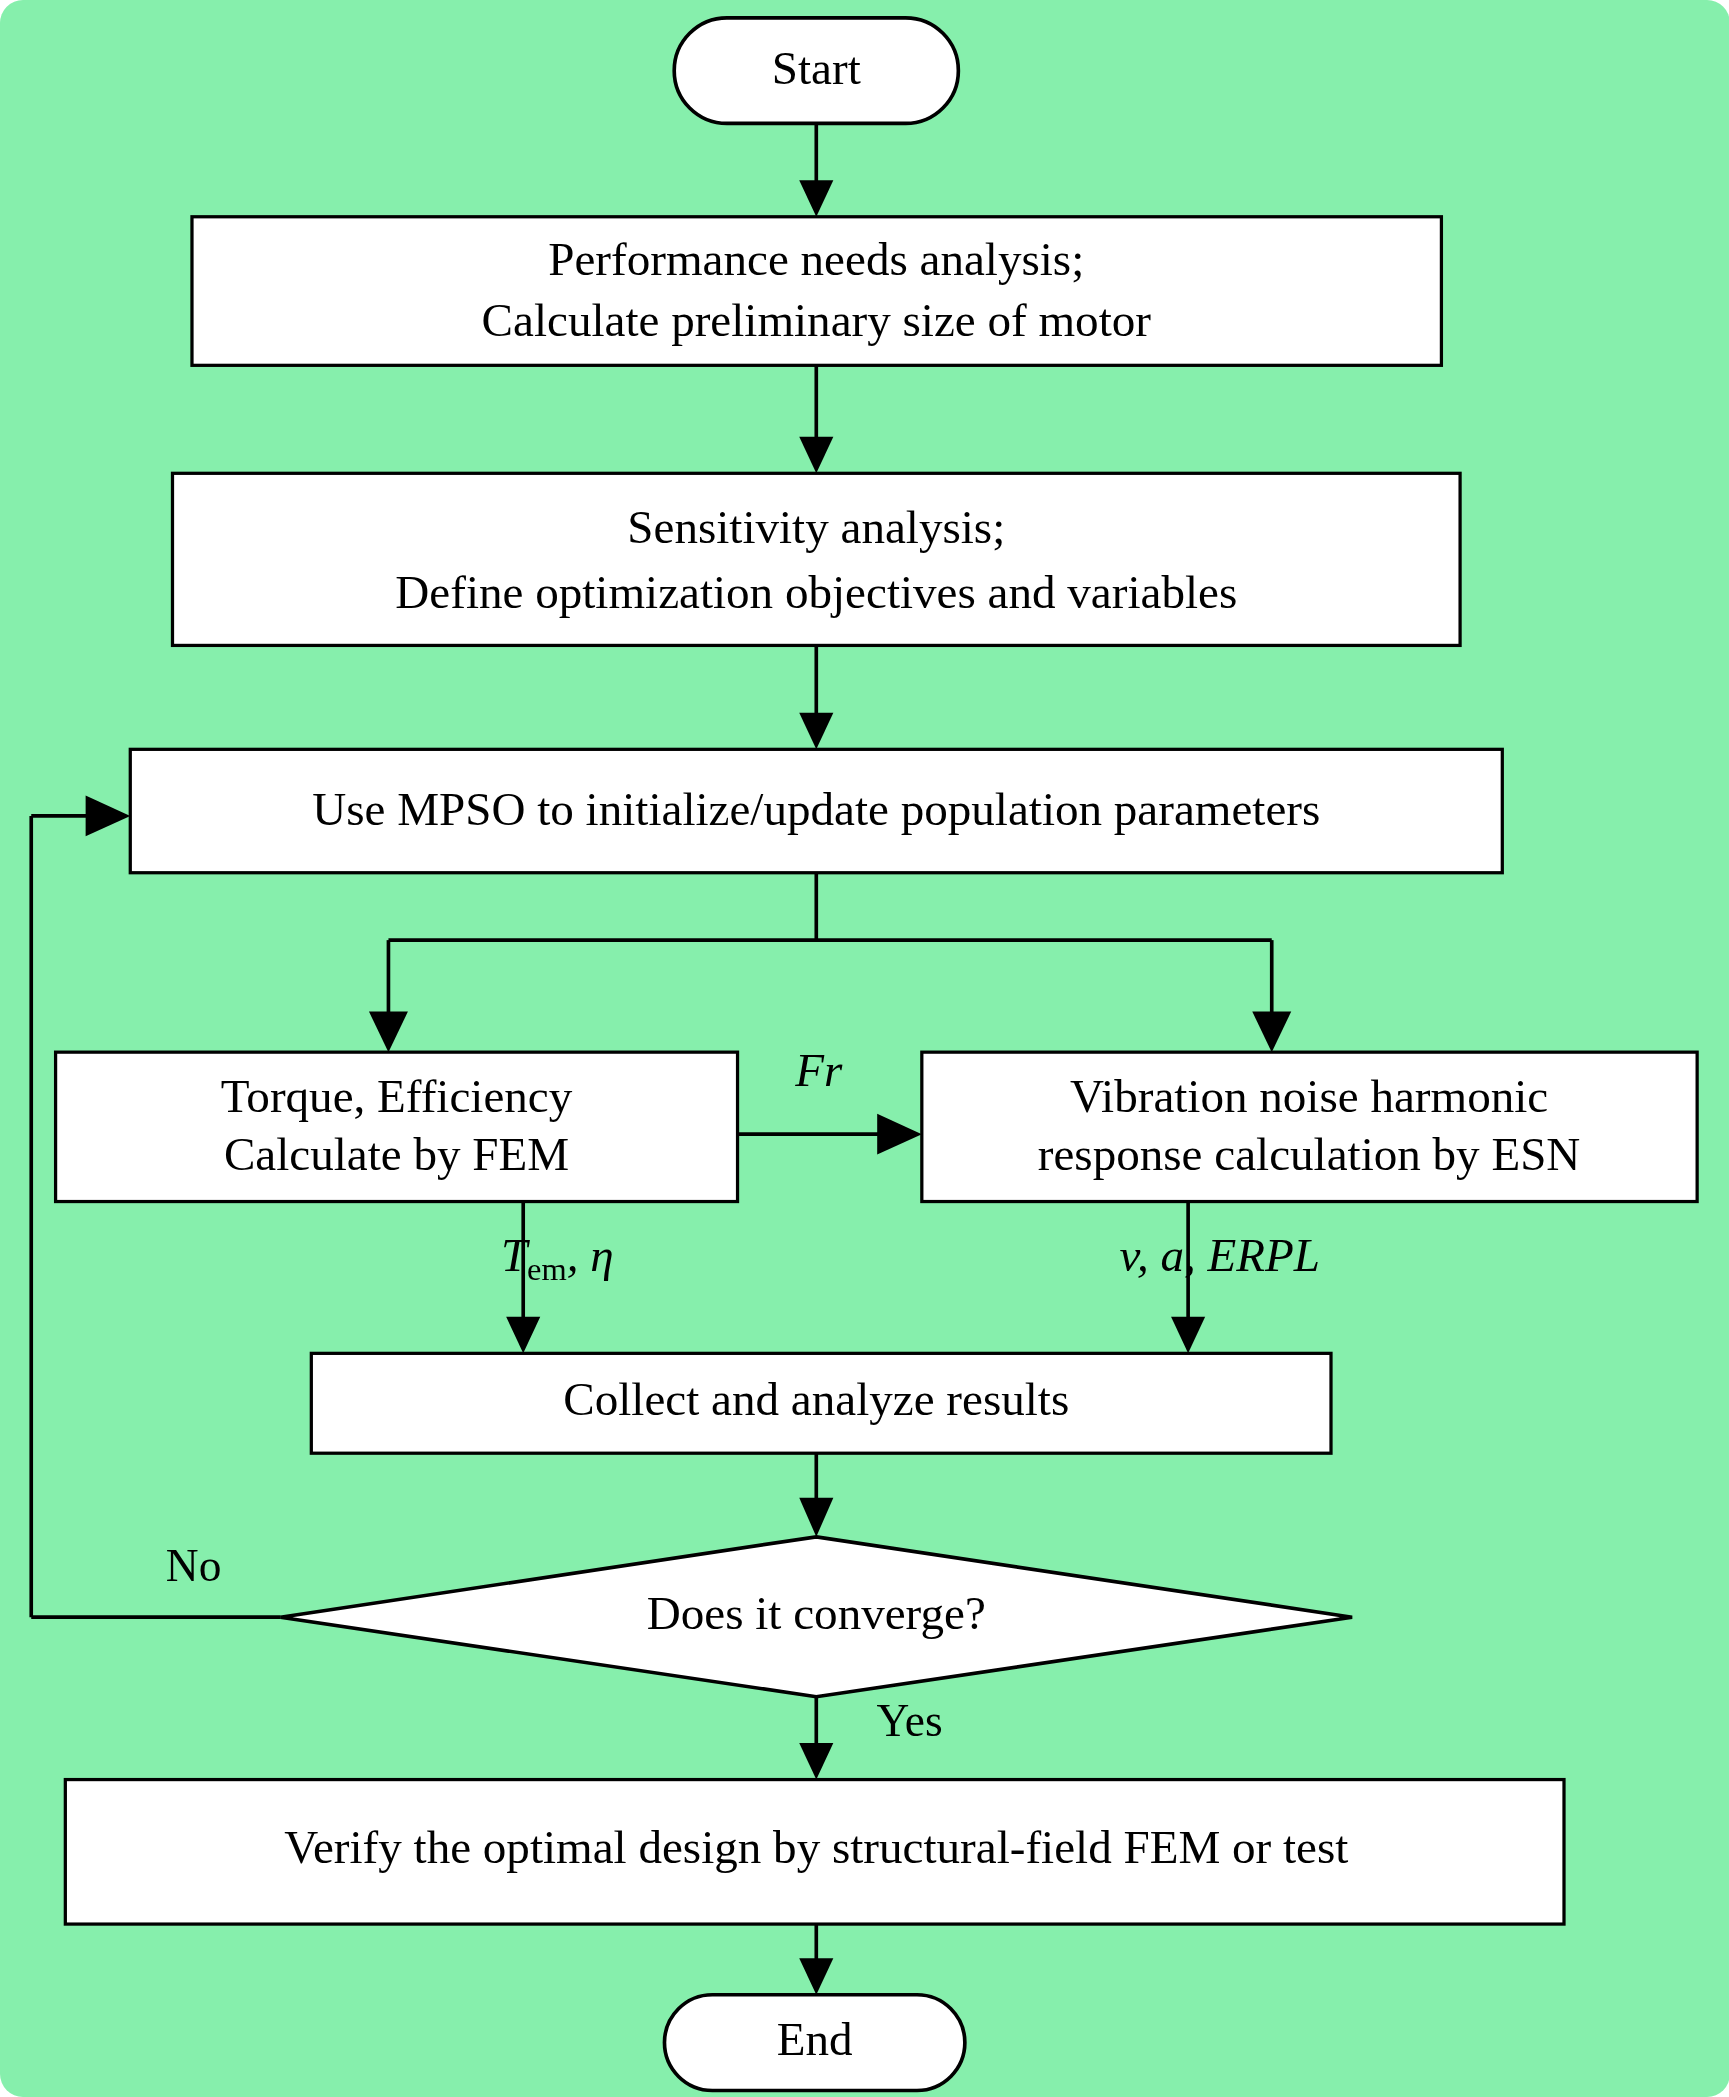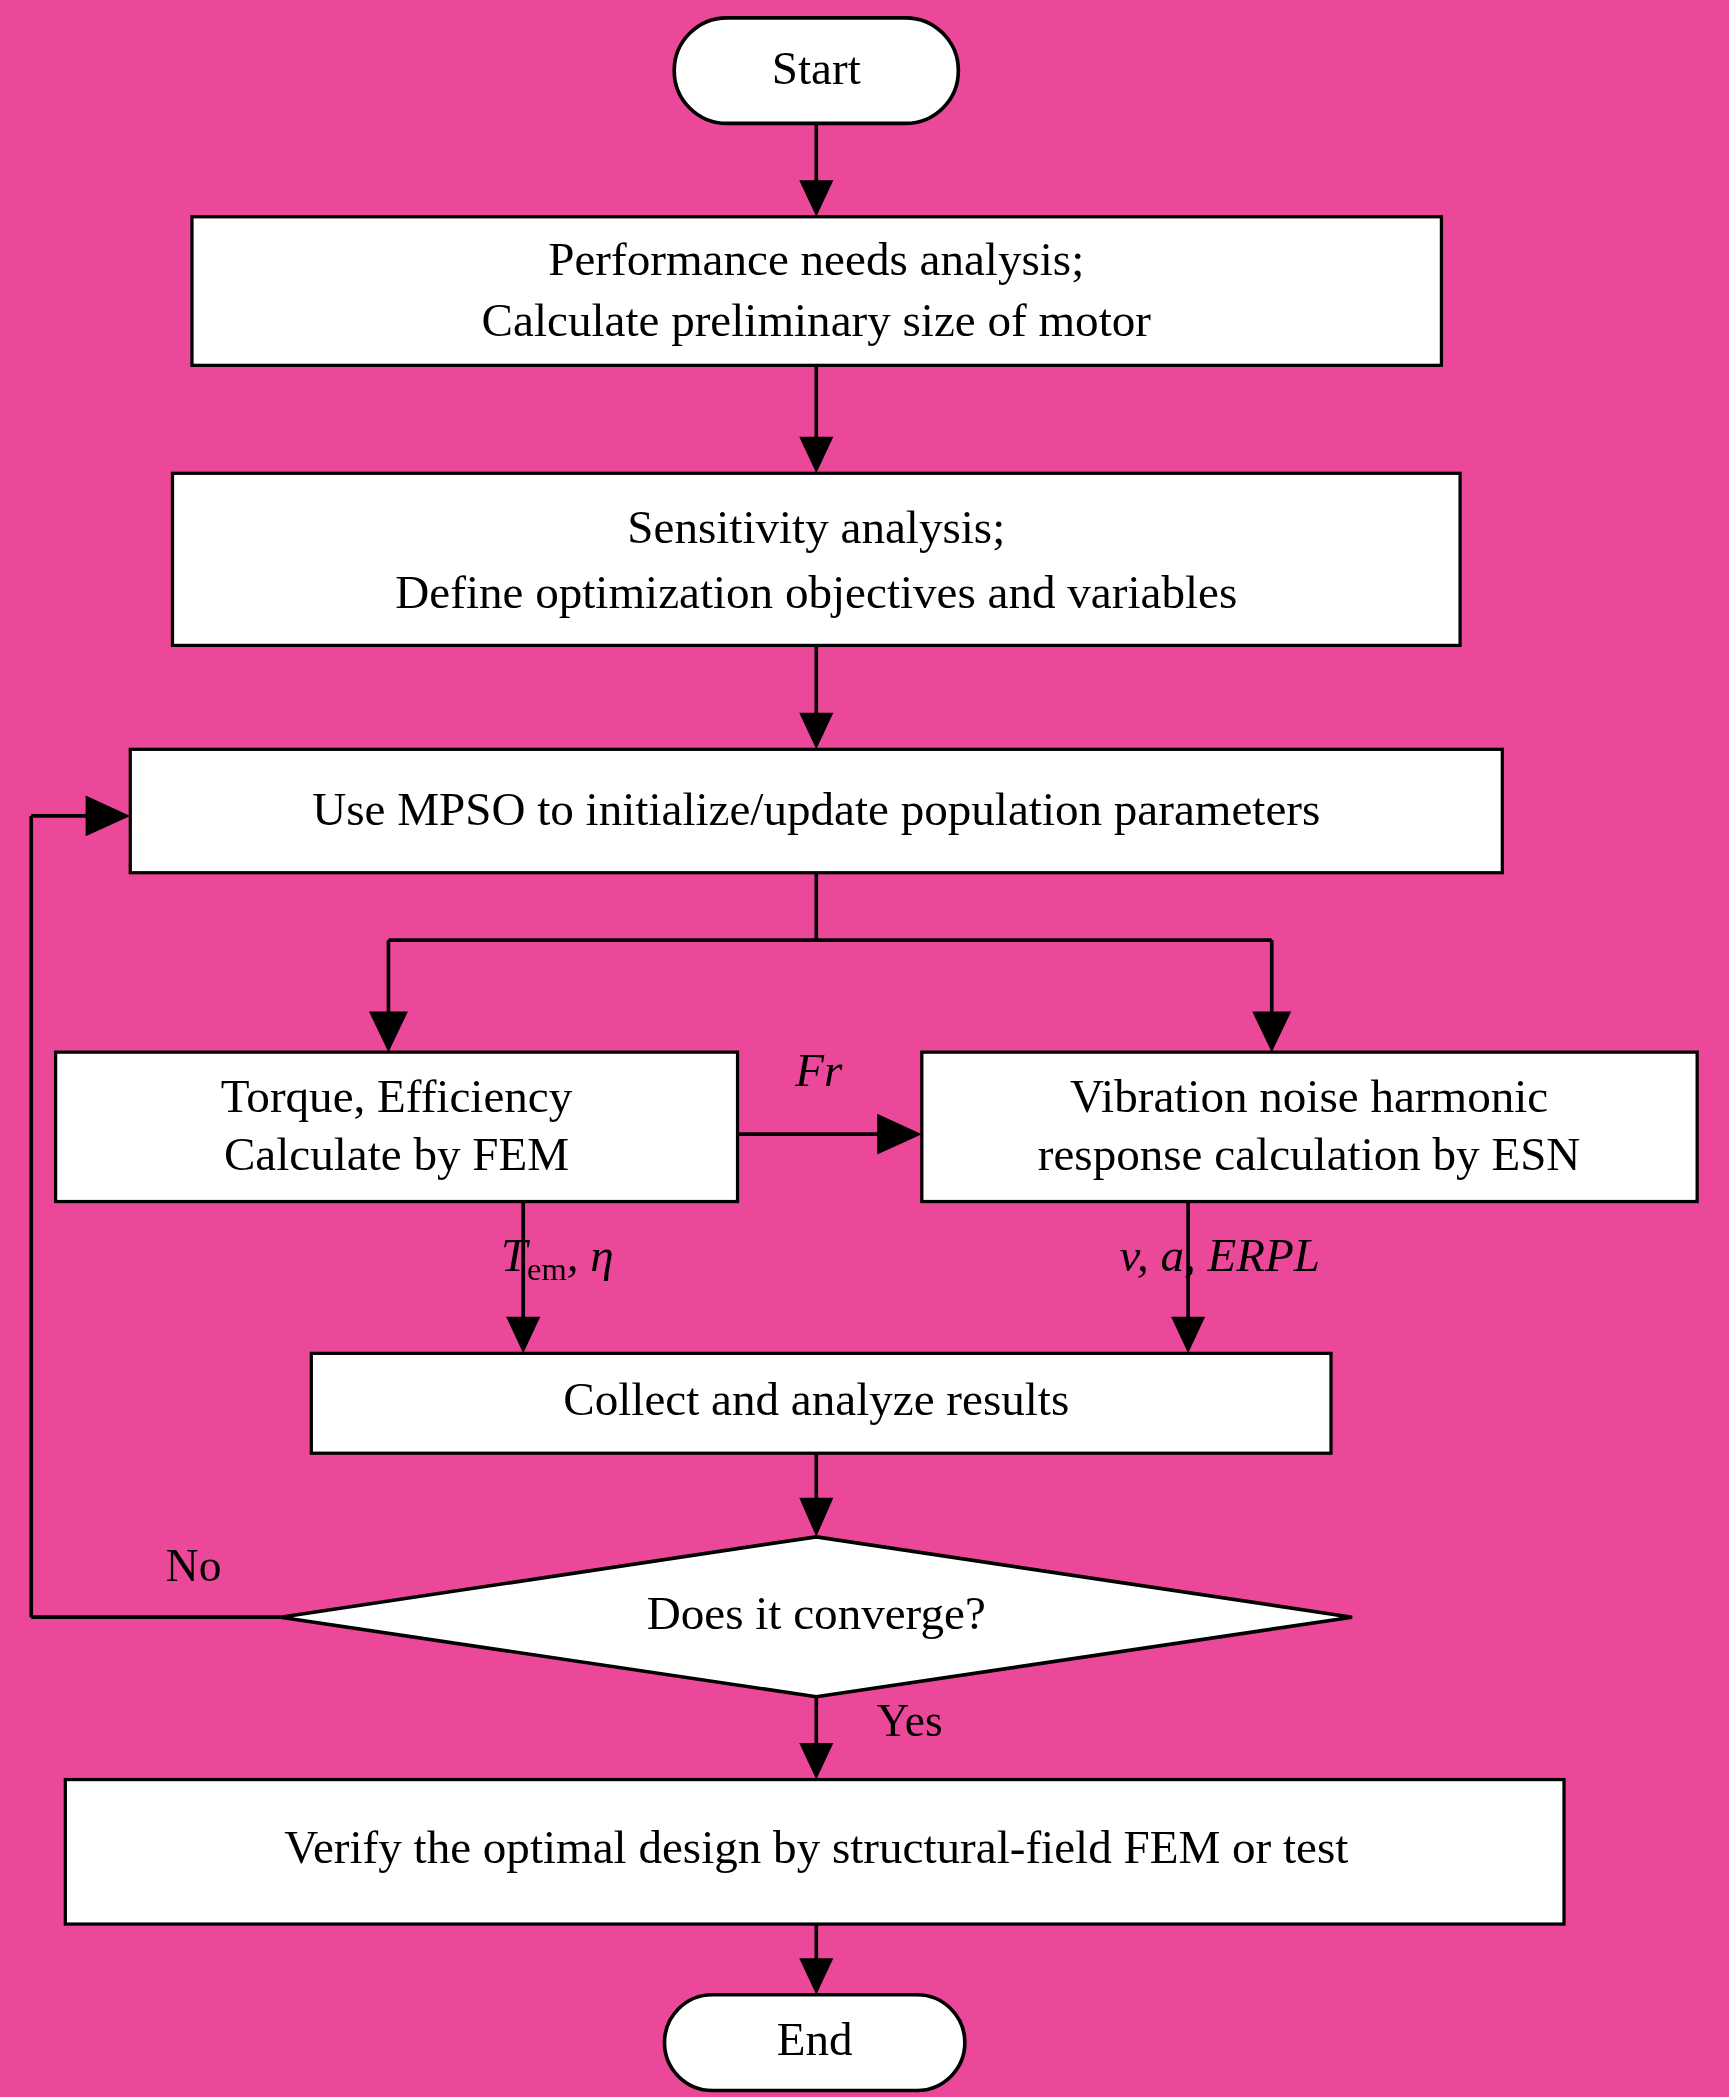--- a/index.html
+++ b/index.html
@@ -10,21 +10,22 @@
   body {
     width: 1730px;
     height: 2097px;
     font-family: "Liberation Serif", "DejaVu Serif", serif;
     overflow: hidden;
   }
   #flowchart-root {
     position: relative;
     width: 1730px;
     height: 2097px;
-    background: #ec4899;
+    background: #86efac;
+    border-radius: 23px;
   }
   svg.chart-canvas {
     display: block;
     width: 1730px;
     height: 2097px;
   }
   .node-shape {
     fill: #ffffff;
     stroke: #000000;
     stroke-width: 4;

